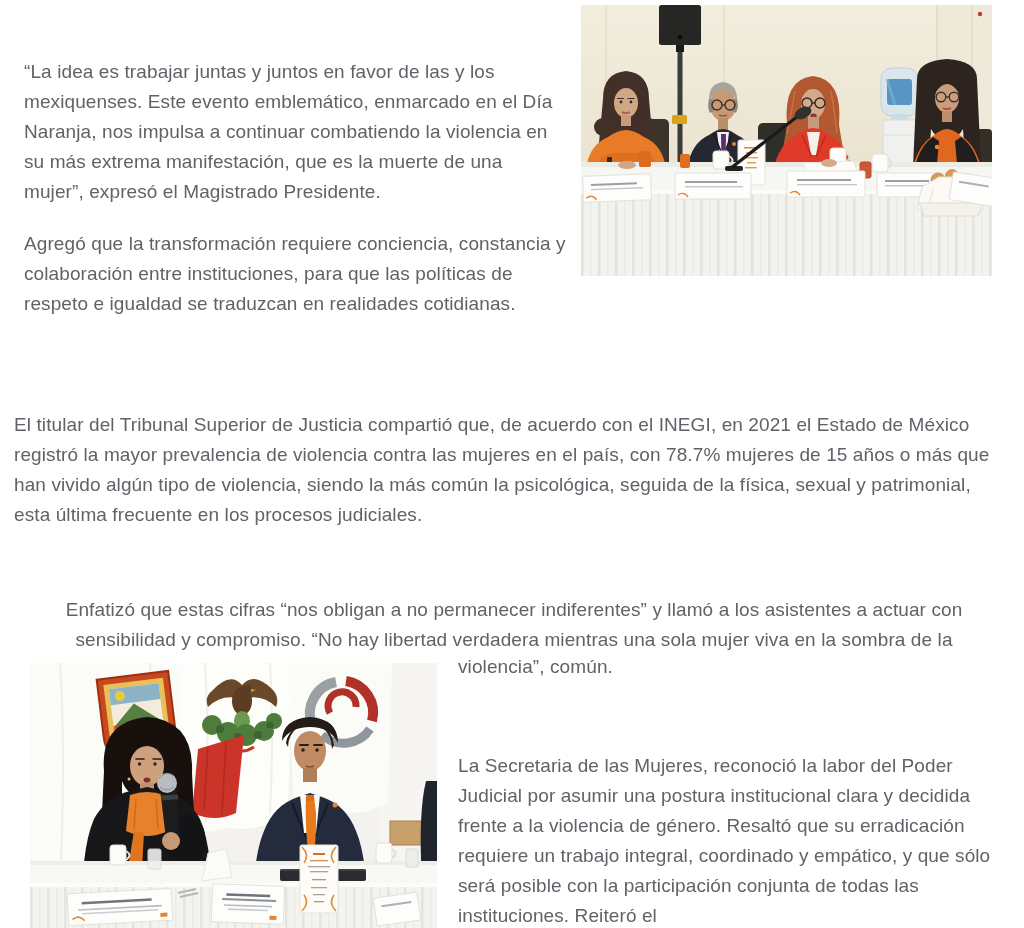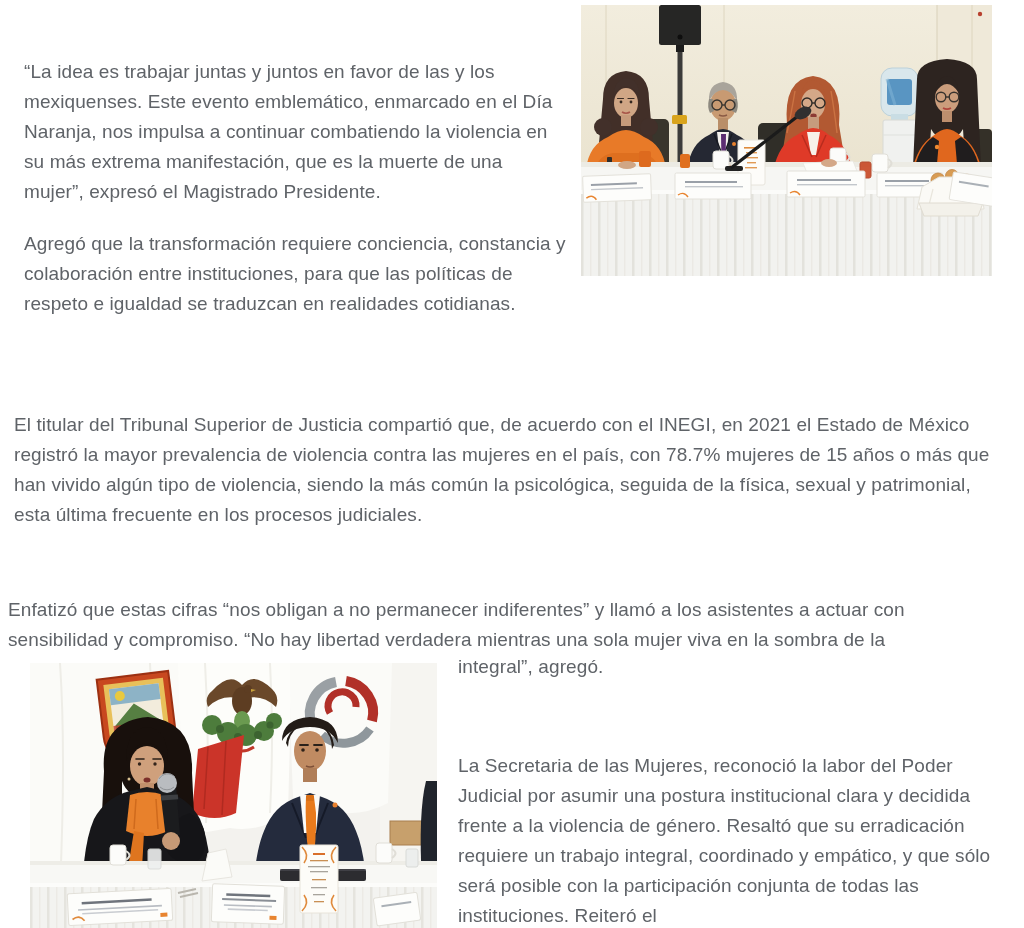--- a/index.html
+++ b/index.html
@@ -15,21 +15,21 @@
     position:absolute;
     margin:0;
     font-size:19px;
     line-height:30px;
     letter-spacing:0.1px;
     color:#5f6368;
   }
   #p1{left:24px;top:57px;width:537px;}
   #p2{left:24px;top:229px;width:546px;}
   #p3{left:14px;top:410px;width:980px;}
-  #p4{left:8px;top:595px;width:980px;}
+  #p4{left:24px;top:595px;width:980px;text-align:center;}
   #p4cont{left:458px;top:652px;width:540px;}
   #p5{left:458px;top:751px;width:548px;}
   .photo{position:absolute;display:block;}
   #photo1{left:581px;top:5px;width:411px;height:271px;}
   #photo2{left:30px;top:663px;width:407px;height:265px;}
   .photo svg{display:block;width:100%;height:100%;}
 </style>
 </head>
 <body>
 
@@ -230,21 +230,21 @@
           <rect x="377" y="178" width="30" height="2" fill="#aab0b6"></rect>
         </g>
       </g>
     </svg>
   </div>
 
   <p class="para" id="p1">“La idea es trabajar juntas y juntos en favor de las y los mexiquenses. Este evento emblemático, enmarcado en el Día Naranja, nos impulsa a continuar combatiendo la violencia en su más extrema manifestación, que es la muerte de una mujer”, expresó el Magistrado Presidente.</p>
   <p class="para" id="p2">Agregó que la transformación requiere conciencia, constancia y colaboración entre instituciones, para que las políticas de respeto e igualdad se traduzcan en realidades cotidianas.</p>
   <p class="para" id="p3">El titular del Tribunal Superior de Justicia compartió que, de acuerdo con el INEGI, en 2021 el Estado de México registró la mayor prevalencia de violencia contra las mujeres en el país, con 78.7% mujeres de 15 años o más que han vivido algún tipo de violencia, siendo la más común la psicológica, seguida de la física, sexual y patrimonial, esta última frecuente en los procesos judiciales.</p>
   <p class="para" id="p4">Enfatizó que estas cifras “nos obligan a no permanecer indiferentes” y llamó a los asistentes a actuar con sensibilidad y compromiso. “No hay libertad verdadera mientras una sola mujer viva en la sombra de la</p>
-  <p class="para" id="p4cont">integral”, agregó.</p>
+  <p class="para" id="p4cont">violencia”, común.</p>
   <p class="para" id="p5">La Secretaria de las Mujeres, reconoció la labor del Poder Judicial por asumir una postura institucional clara y decidida frente a la violencia de género. Resaltó que su erradicación requiere un trabajo integral, coordinado y empático, y que sólo será posible con la participación conjunta de todas las instituciones. Reiteró el</p>
 
   <div class="photo" id="photo2">
     <svg viewBox="0 0 407 265" xmlns="http://www.w3.org/2000/svg">
       <defs>
         <pattern id="pl2" width="17" height="12" patternUnits="userSpaceOnUse">
           <rect width="17" height="12" fill="#f3f3f0"></rect>
           <rect x="0" width="2.5" height="12" fill="#e5e4de"></rect>
           <rect x="9" width="1.4" height="12" fill="#eceae5"></rect>
         </pattern>

